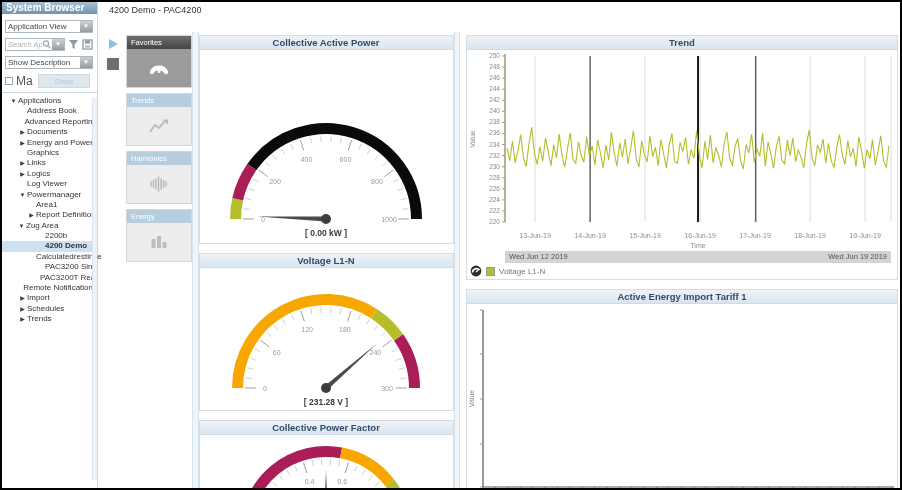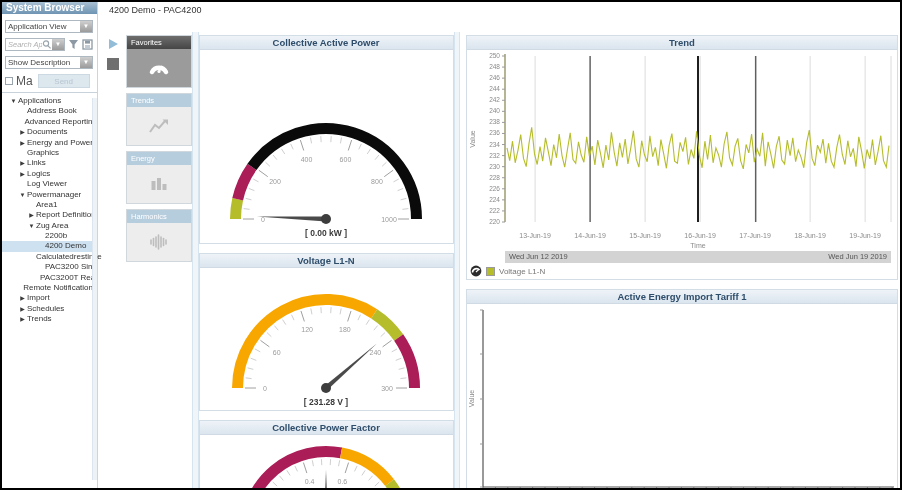--- a/index.html
+++ b/index.html
@@ -147,29 +147,29 @@
           <span>Powermanager</span>
         </div>
         <div class="tree-row" style="padding-left: 25px;">
           <span class="tree-arrow"></span>
           <span>Area1</span>
         </div>
         <div class="tree-row" style="padding-left: 25px;">
           <span class="tree-arrow">▶</span>
           <span>Report Definition</span>
         </div>
-        <div class="tree-row" style="padding-left: 25px;">
+        <div class="tree-row" style="padding-left: 15px;">
           <span class="tree-arrow">▼</span>
           <span>Zug Area</span>
         </div>
         <div class="tree-row" style="padding-left: 34px;">
           <span class="tree-arrow"></span>
           <span>2200b</span>
         </div>
-        <div class="tree-row selected" style="padding-left: 34px;">
+        <div class="tree-row selected" style="padding-left: 34px; font-weight: bold;">
           <span class="tree-arrow"></span>
           <span>4200 Demo</span>
         </div>
         <div class="tree-row" style="padding-left: 34px;">
           <span class="tree-arrow"></span>
           <span>Calculatedrestince</span>
         </div>
         <div class="tree-row" style="padding-left: 34px;">
           <span class="tree-arrow"></span>
           <span>PAC3200 Sim</span>
@@ -215,44 +215,44 @@
                 <circle cx="11" cy="14.5" r="1.6" fill="#ffffff"></circle>
               </svg>
             </div>
           </div>
           <div class="menu-item">
             <div class="mi-header">Trends</div>
             <div class="mi-body">
               <svg width="22" height="22">
                 <polyline points="2,17 7,10 11,13 17,6" stroke="#bdbdbd" stroke-width="2" fill="none"></polyline>
                 <path d="M14.5 4.5 L20 4.5 L20 10 Z" fill="#bdbdbd"></path>
-              </svg>
-            </div>
-          </div>
-          <div class="menu-item">
-            <div class="mi-header">Energy</div>
-            <div class="mi-body">
-              <svg width="22" height="22">
-                <rect x="3.5" y="8" width="4" height="9" fill="#bdbdbd"></rect>
-                <rect x="9" y="5" width="4" height="12" fill="#bdbdbd"></rect>
-                <rect x="14.5" y="11" width="4" height="6" fill="#bdbdbd"></rect>
               </svg>
             </div>
           </div>
           <div class="menu-item">
             <div class="mi-header">Harmonics</div>
             <div class="mi-body">
               <svg width="22" height="22">
                 <line x1="3" y1="9" x2="3" y2="13" stroke="#bdbdbd" stroke-width="1.6" stroke-linecap="round"></line>
                 <line x1="5.5" y1="7.5" x2="5.5" y2="14.5" stroke="#bdbdbd" stroke-width="1.6" stroke-linecap="round"></line>
                 <line x1="8" y1="6" x2="8" y2="16" stroke="#bdbdbd" stroke-width="1.6" stroke-linecap="round"></line>
                 <line x1="10.5" y1="4" x2="10.5" y2="18" stroke="#bdbdbd" stroke-width="1.6" stroke-linecap="round"></line>
                 <line x1="13" y1="6" x2="13" y2="16" stroke="#bdbdbd" stroke-width="1.6" stroke-linecap="round"></line>
                 <line x1="15.5" y1="7.5" x2="15.5" y2="14.5" stroke="#bdbdbd" stroke-width="1.6" stroke-linecap="round"></line>
                 <line x1="18" y1="9" x2="18" y2="13" stroke="#bdbdbd" stroke-width="1.6" stroke-linecap="round"></line>
+              </svg>
+            </div>
+          </div>
+          <div class="menu-item">
+            <div class="mi-header">Energy</div>
+            <div class="mi-body">
+              <svg width="22" height="22">
+                <rect x="3.5" y="8" width="4" height="9" fill="#bdbdbd"></rect>
+                <rect x="9" y="5" width="4" height="12" fill="#bdbdbd"></rect>
+                <rect x="14.5" y="11" width="4" height="6" fill="#bdbdbd"></rect>
               </svg>
             </div>
           </div>
         </div>
       <div class="splitter"></div>
       <div class="gaugecol" id="gaugecol">
           <div class="panel" style="margin-top: 0px; margin-bottom: 0px;">
             <div class="panel-header">Collective Active Power</div>
             <div class="gauge-body" style="height: 150px; margin-top: 43px;"><svg width="253" height="150">
                 <path d="M35.5 126 A90.5 90.5 0 0 1 37.67953304454336 106.25803665361289" stroke="#b5bd2a" stroke-width="11" fill="none"></path>

